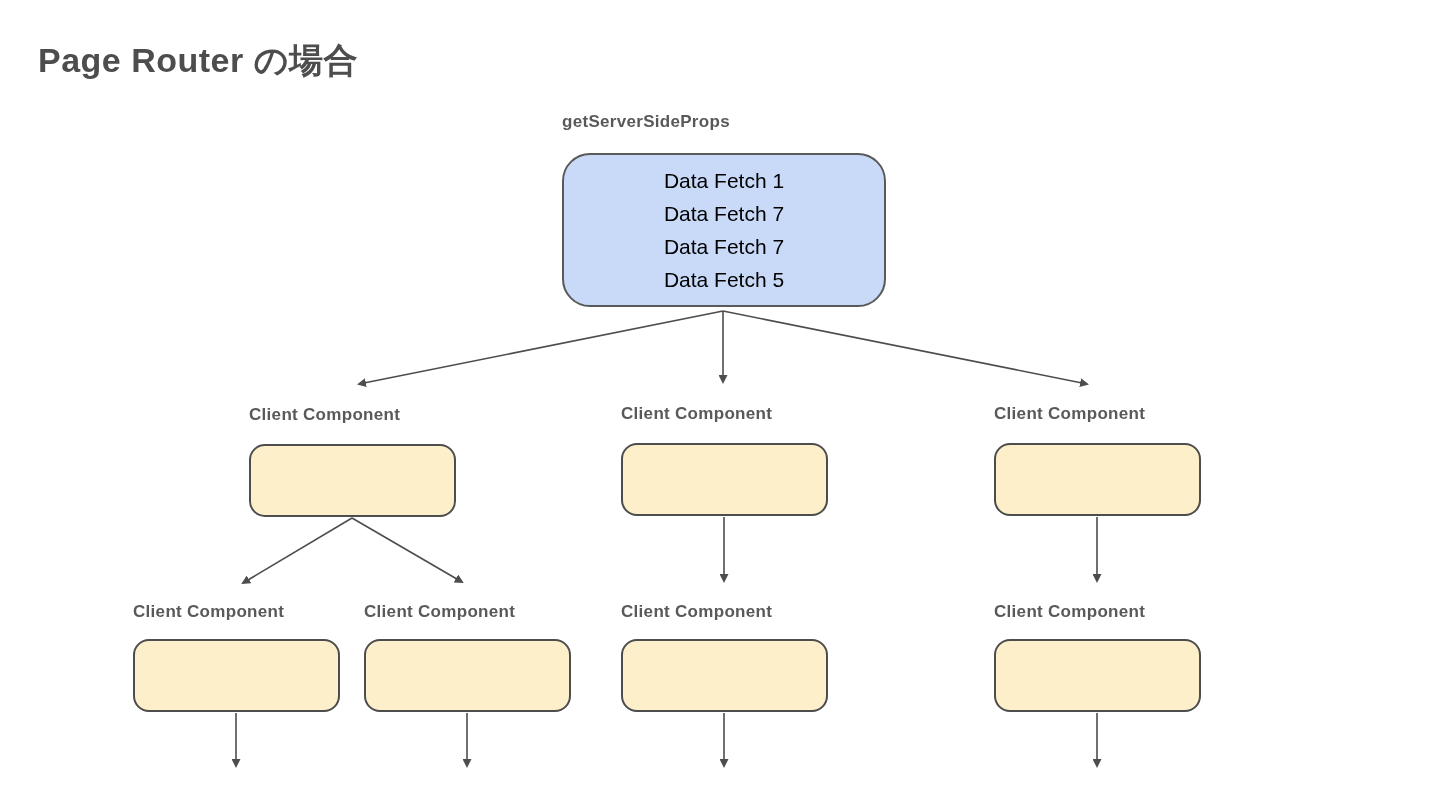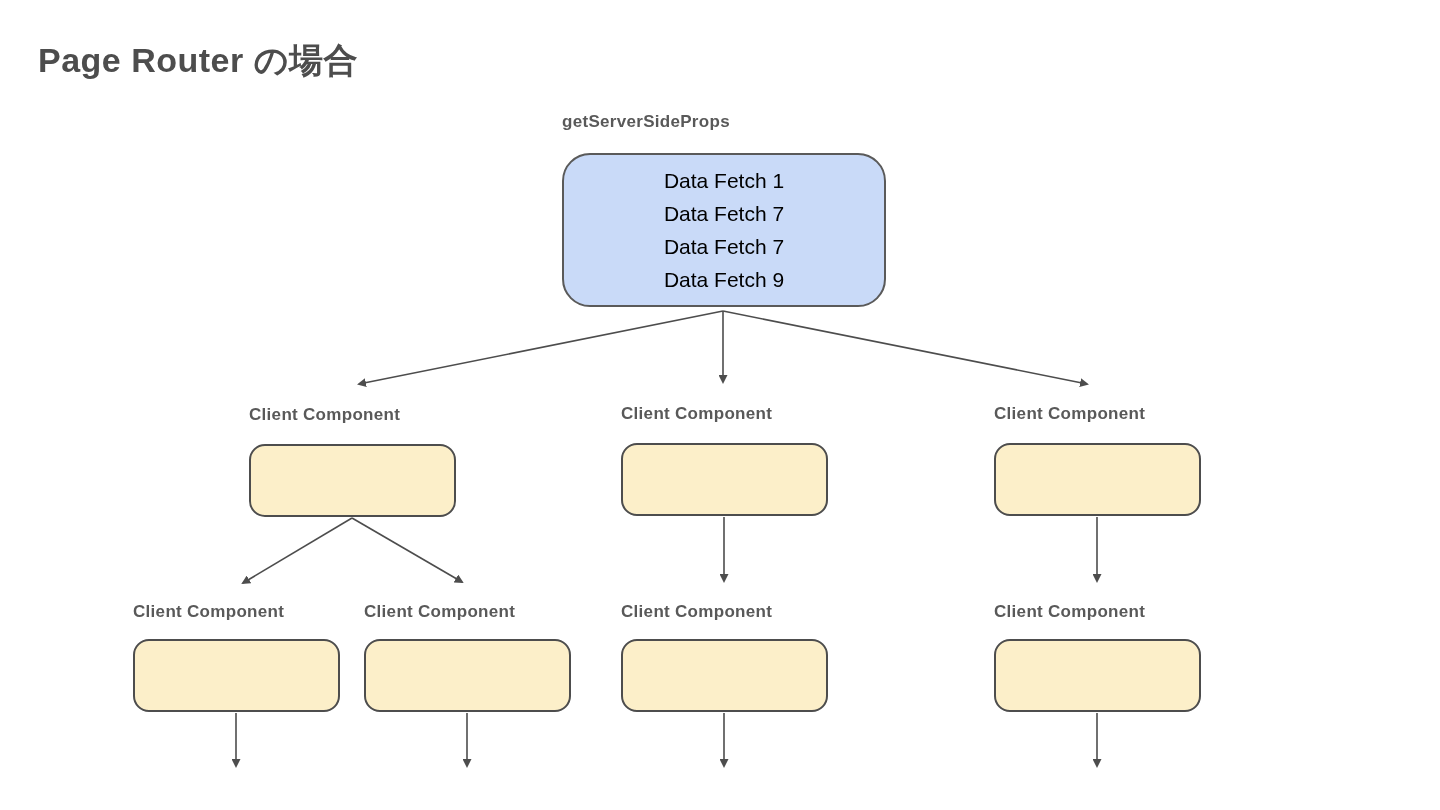--- a/index.html
+++ b/index.html
@@ -68,21 +68,21 @@
     <line x1="467" y1="713" x2="467" y2="766" marker-end="url(#ah)"></line>
     <line x1="724" y1="713" x2="724" y2="766" marker-end="url(#ah)"></line>
     <line x1="1097" y1="713" x2="1097" y2="766" marker-end="url(#ah)"></line>
   </svg>
 
   <div class="shape-label" style="left:562px;top:111px;width:324px;">getServerSideProps</div>
   <div class="server-box">
     <div class="line">Data Fetch 1</div>
     <div class="line">Data Fetch 7</div>
     <div class="line">Data Fetch 7</div>
-    <div class="line">Data Fetch 9</div>
+    <div class="line">Data Fetch 5</div>
   </div>
 
   <div class="shape-label" style="left:249px;top:404px;width:207px;">Client Component</div>
   <div class="client-box" style="left:249px;top:444px;"></div>
 
   <div class="shape-label" style="left:621px;top:403px;width:207px;">Client Component</div>
   <div class="client-box" style="left:621px;top:443px;"></div>
 
   <div class="shape-label" style="left:994px;top:403px;width:207px;">Client Component</div>
   <div class="client-box" style="left:994px;top:443px;"></div>

